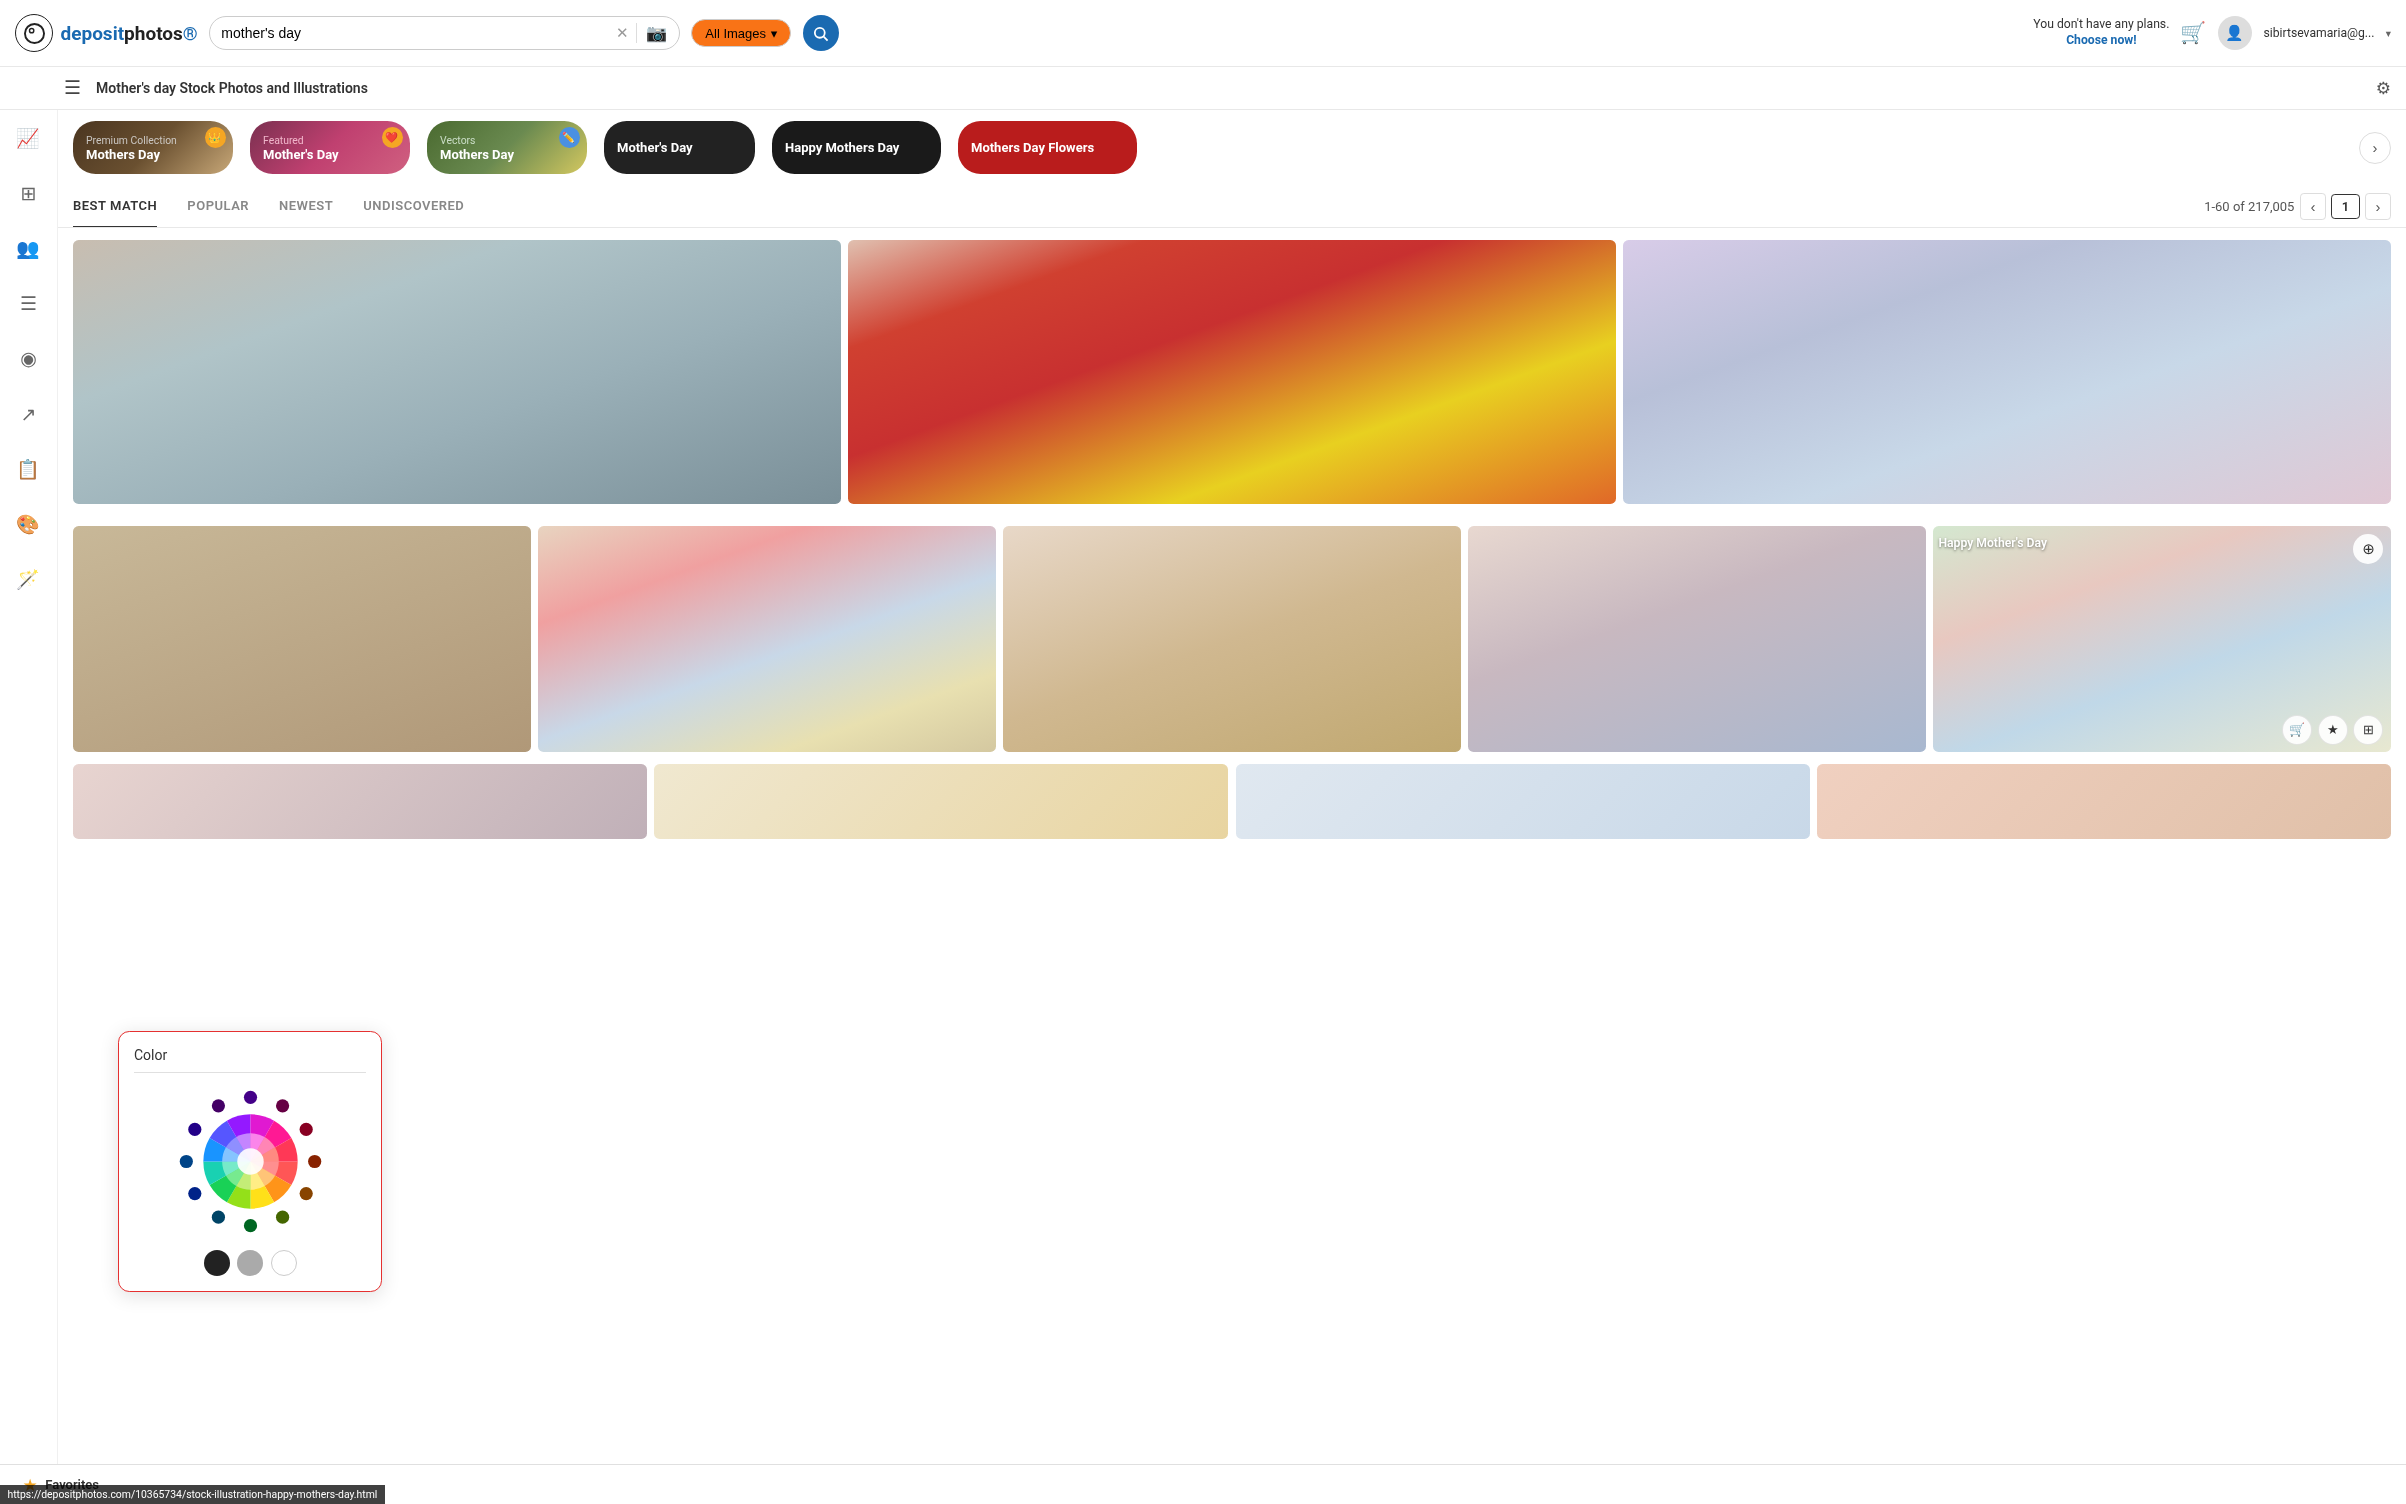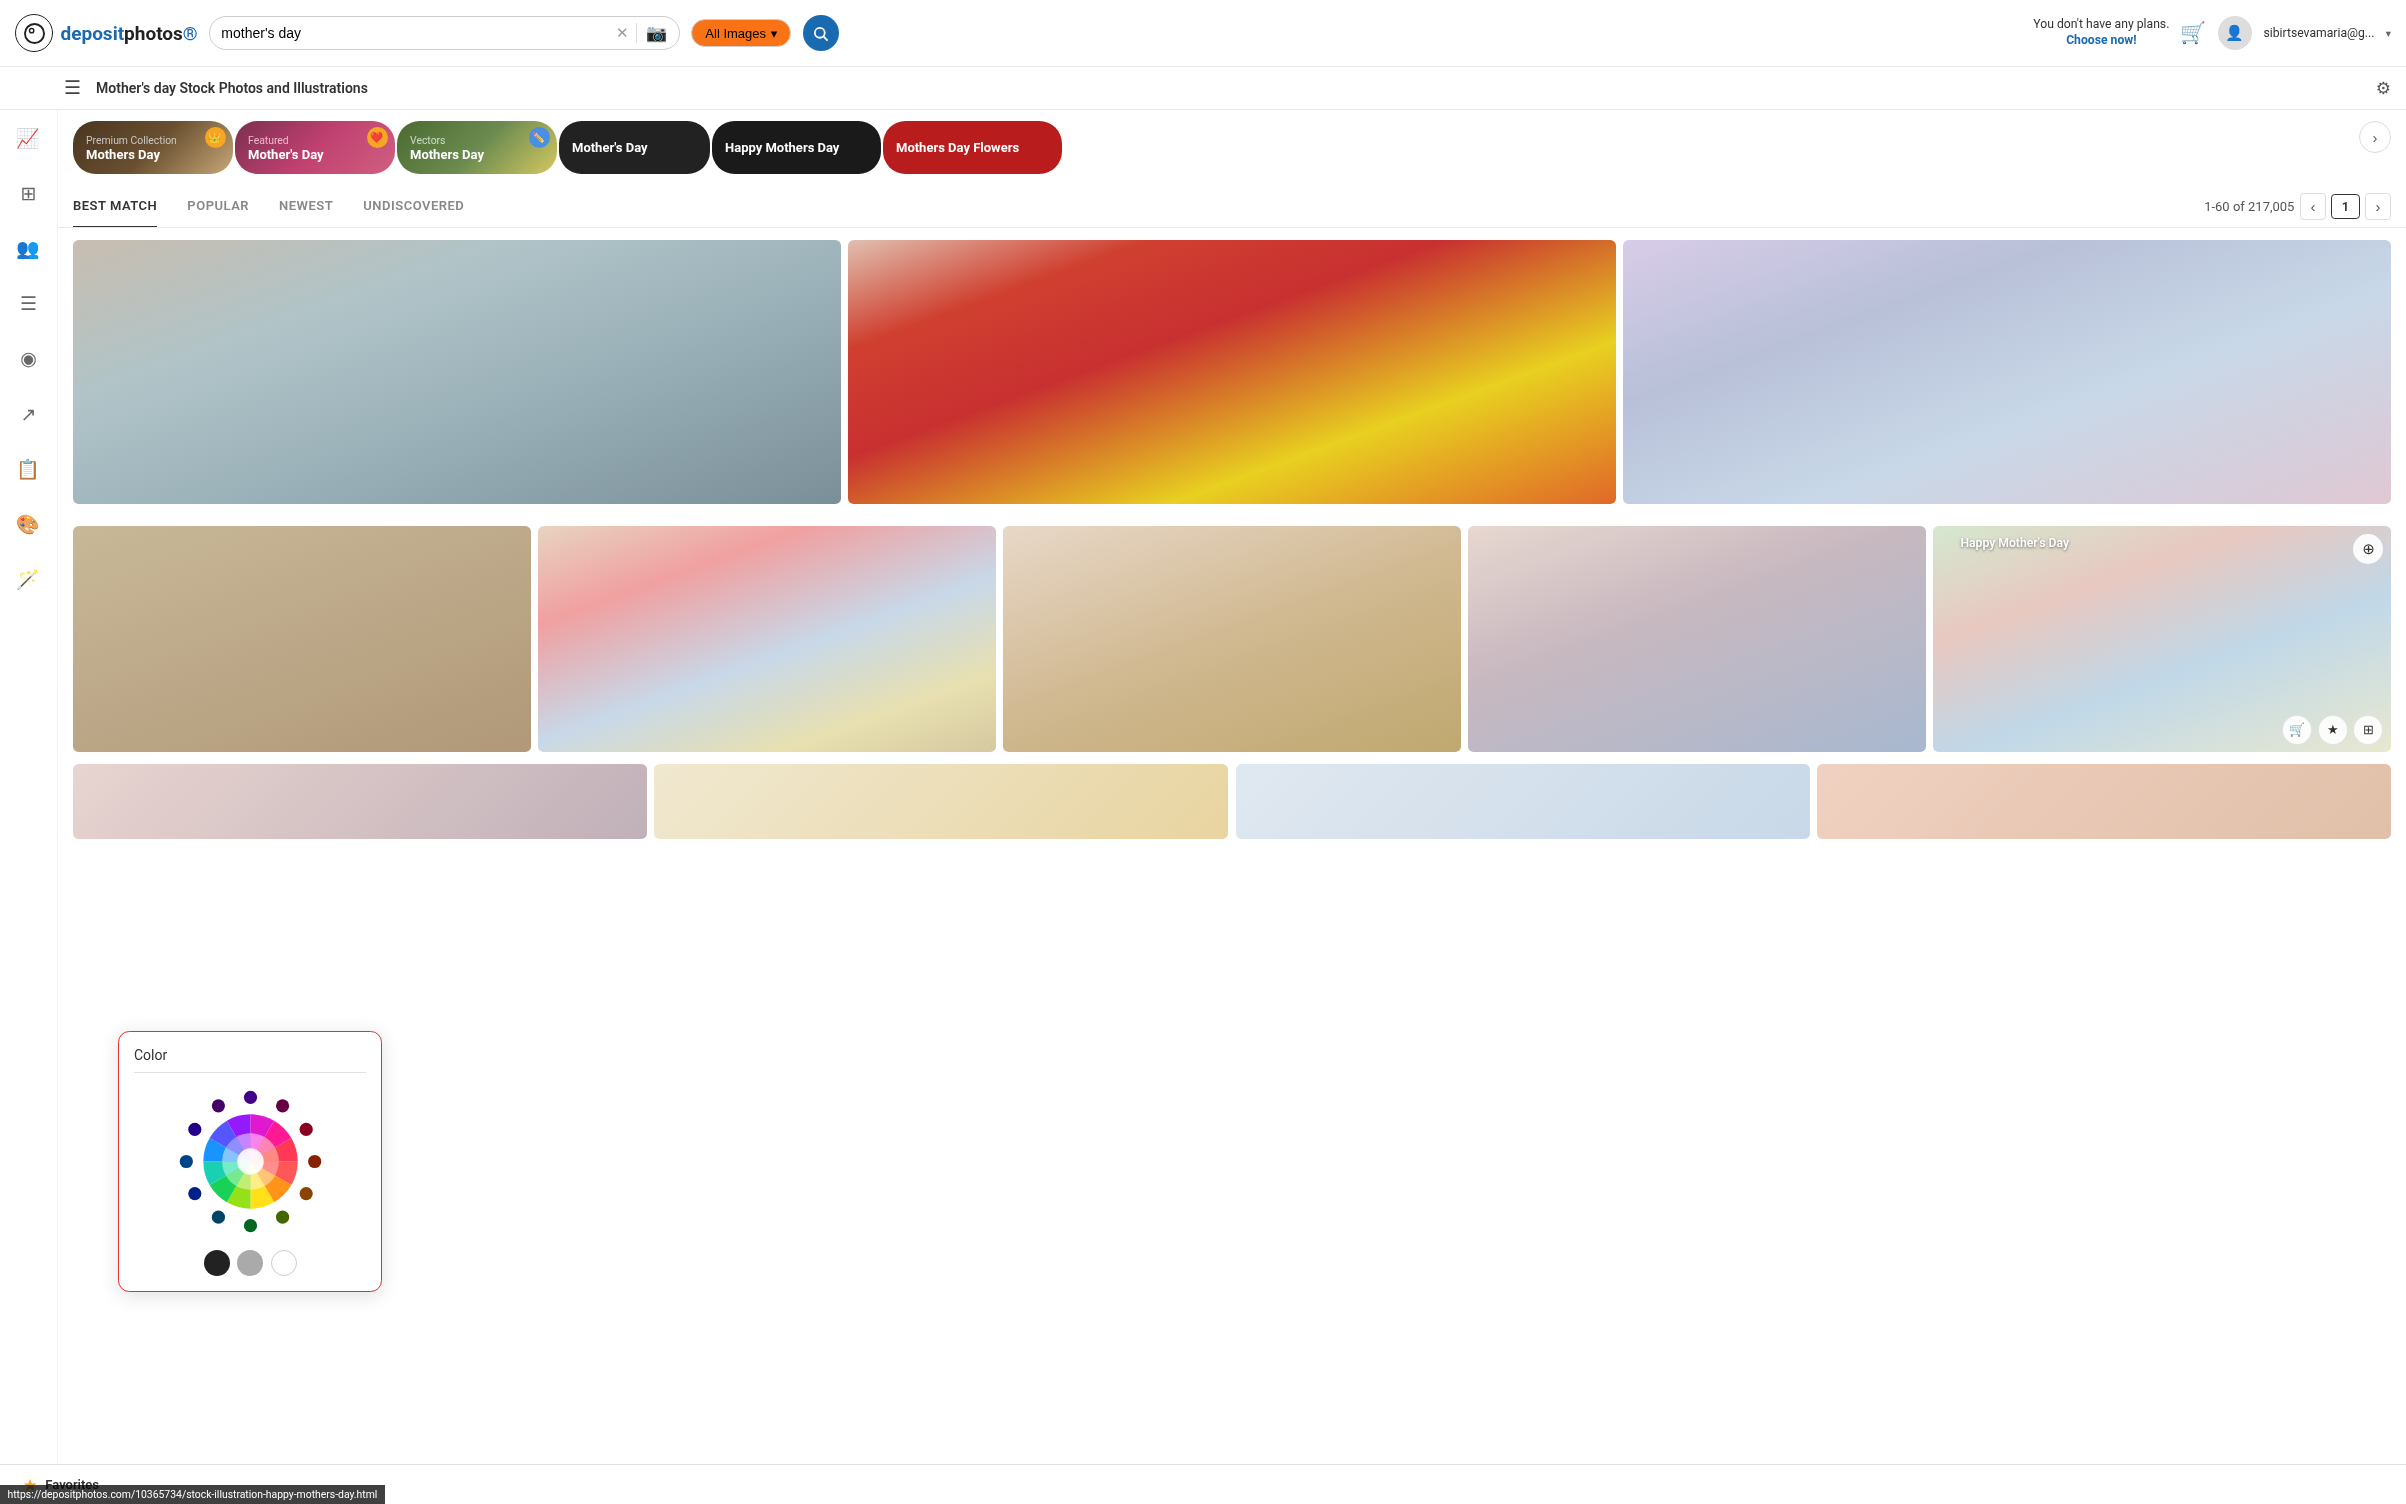--- a/index.html
+++ b/index.html
@@ -162,23 +162,23 @@
 
     
     .content {
       flex: 1;
       padding: 0;
     }
 
     
     .category-bar {
       display: flex;
-      align-items: flex-start;
+      align-items: center;
       padding: 11.3px 15px;
-      gap: 2px;
+      gap: 17px;
       overflow-x: auto;
       scrollbar-width: none;
     }
     .category-bar::-webkit-scrollbar { display: none; }
     .category-pill {
       display: flex;
       align-items: center;
       border-radius: 22.6px;
       cursor: pointer;
       min-width: 151px;
@@ -413,21 +413,21 @@
       display: flex;
       align-items: center;
       justify-content: center;
       cursor: pointer;
       font-size: 15px;
       color: #333;
     }
     .img-label {
       position: absolute;
       top: 9.4px;
-      left: 27px;
+      left: 5px;
       color: #fff;
       font-size: 12.2px;
       font-weight: 600;
       text-shadow: 0 0.9px 2.8px rgba(0,0,0,0.5);
     }
   </style>
 </head>
 <body>
 
 <header class="header">

